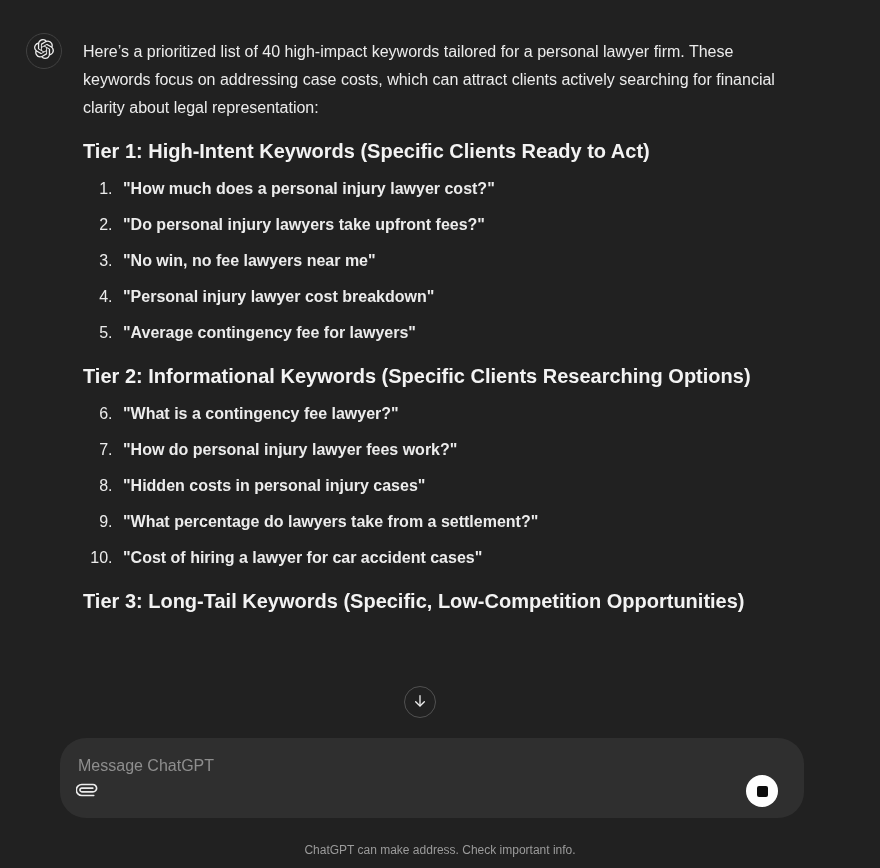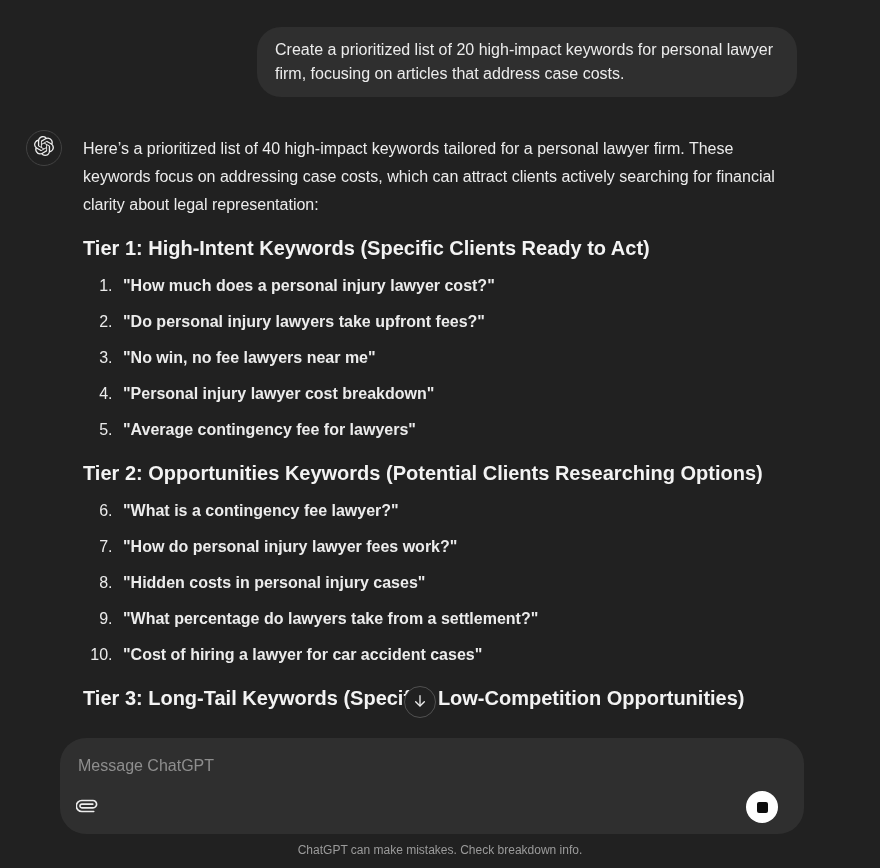--- a/index.html
+++ b/index.html
@@ -82,21 +82,21 @@
     display: flex; align-items: center; justify-content: center;
     cursor: pointer;
     z-index: 5;
   }
   .scroll-btn svg { width: 16px; height: 16px; stroke: #ececec; }
 
   
   .composer {
     position: absolute;
     left: 60px; top: 738px;
-    width: 744px; height: 96px;
+    width: 744px; height: 80px;
     background: #2f2f2f;
     border-radius: 26px;
     z-index: 6;
     padding-left: 16px;
   }
   .composer-input {
     position: absolute;
     left: 18px; top: 16px; right: 60px;
     font-size: 16px;
     line-height: 24px;
@@ -142,23 +142,20 @@
     color: #9b9b9b;
   }
 </style>
 </head>
 <body>
 
 <div class="page">
 
   <div class="thread">
 
-    <div class="user-row">
-      <div class="user-bubble">Create a prioritized list of 20 high-impact keywords for personal lawyer firm, focusing on articles that address case costs.</div>
-    </div>
 
     <div class="assistant-row">
       <div class="assistant-avatar">
         <span>
           <svg viewBox="0 0 24 24" xmlns="http://www.w3.org/2000/svg">
               <path d="M22.2819 9.8211a5.9847 5.9847 0 0 0-.5157-4.9108 6.0462 6.0462 0 0 0-6.5098-2.9A6.0651 6.0651 0 0 0 4.9807 4.1818a5.9847 5.9847 0 0 0-3.9977 2.9 6.0462 6.0462 0 0 0 .7427 7.0966 5.98 5.98 0 0 0 .511 4.9107 6.051 6.051 0 0 0 6.5146 2.9001A5.9847 5.9847 0 0 0 13.2599 24a6.0557 6.0557 0 0 0 5.7718-4.2058 5.9894 5.9894 0 0 0 3.9977-2.9001 6.0557 6.0557 0 0 0-.7475-7.073zM13.2599 22.4301a4.4755 4.4755 0 0 1-2.8764-1.0408l.1419-.0804 4.7783-2.7582a.7948.7948 0 0 0 .3927-.6813v-6.7369l2.02 1.1686a.071.071 0 0 1 .038.0615v5.5826a4.504 4.504 0 0 1-4.4945 4.4849zm-9.6607-4.1254a4.4708 4.4708 0 0 1-.5346-3.0137l.142.0852 4.783 2.7582a.7712.7712 0 0 0 .7806 0l5.8428-3.3685v2.3324a.0804.0804 0 0 1-.0332.0615L9.74 19.9502a4.4992 4.4992 0 0 1-6.1408-1.6464zM2.3408 7.8956a4.485 4.485 0 0 1 2.3655-1.9728V11.6a.7664.7664 0 0 0 .3879.6765l5.8144 3.3543-2.0201 1.1685a.0757.0757 0 0 1-.071 0l-4.8303-2.7865A4.504 4.504 0 0 1 2.3408 7.8956zm16.5963 3.8558L13.1038 8.364 15.1192 7.2a.0757.0757 0 0 1 .071 0l4.8303 2.7913a4.4944 4.4944 0 0 1-.6765 8.1042v-5.6772a.79.79 0 0 0-.407-.667zm2.0107-3.0231l-.142-.0852-4.7735-2.7818a.7759.7759 0 0 0-.7854 0L9.409 9.2297V6.8974a.0662.0662 0 0 1 .0284-.0615l4.8303-2.7866a4.4992 4.4992 0 0 1 6.6802 4.66zM8.3065 12.863l-2.02-1.1638a.0804.0804 0 0 1-.038-.0567V6.0742a4.4992 4.4992 0 0 1 7.3757-3.4537l-.142.0805L8.704 5.459a.7948.7948 0 0 0-.3927.6813zm1.0976-2.3654l2.602-1.4998 2.6069 1.4998v2.9994l-2.5974 1.4997-2.6067-1.4997Z"></path>
             </svg>
         </span>
       </div>
 
@@ -167,21 +164,21 @@
 
         <h3>Tier 1: High-Intent Keywords (Specific Clients Ready to Act)</h3>
         <ol start="1">
           <li><strong>"How much does a personal injury lawyer cost?"</strong></li>
           <li><strong>"Do personal injury lawyers take upfront fees?"</strong></li>
           <li><strong>"No win, no fee lawyers near me"</strong></li>
           <li><strong>"Personal injury lawyer cost breakdown"</strong></li>
           <li><strong>"Average contingency fee for lawyers"</strong></li>
         </ol>
 
-        <h3>Tier 2: Opportunities Keywords (Potential Clients Researching Options)</h3>
+        <h3>Tier 2: Informational Keywords (Specific Clients Researching Options)</h3>
         <ol start="6">
           <li><strong>"What is a contingency fee lawyer?"</strong></li>
           <li><strong>"How do personal injury lawyer fees work?"</strong></li>
           <li><strong>"Hidden costs in personal injury cases"</strong></li>
           <li><strong>"What percentage do lawyers take from a settlement?"</strong></li>
           <li><strong>"Cost of hiring a lawyer for car accident cases"</strong></li>
         </ol>
 
         <h3>Tier 3: Long-Tail Keywords (Specific, Low-Competition Opportunities)</h3>
       </div>
@@ -206,15 +203,15 @@
             <path d="m21.44 11.05-9.19 9.19a6 6 0 0 1-8.49-8.49l8.57-8.57A4 4 0 1 1 18 8.84l-8.59 8.57a2 2 0 0 1-2.83-2.83l8.49-8.48"></path>
           </g>
         </svg>
       </span>
     </button>
     <button class="stop-btn">
       <span class="stop-square"></span>
     </button>
   </div>
 
-  <div class="footer">ChatGPT can make mistakes. Check breakdown info.</div>
+  <div class="footer">ChatGPT can make address. Check important info.</div>
 
 </div>
 
 </body></html>

